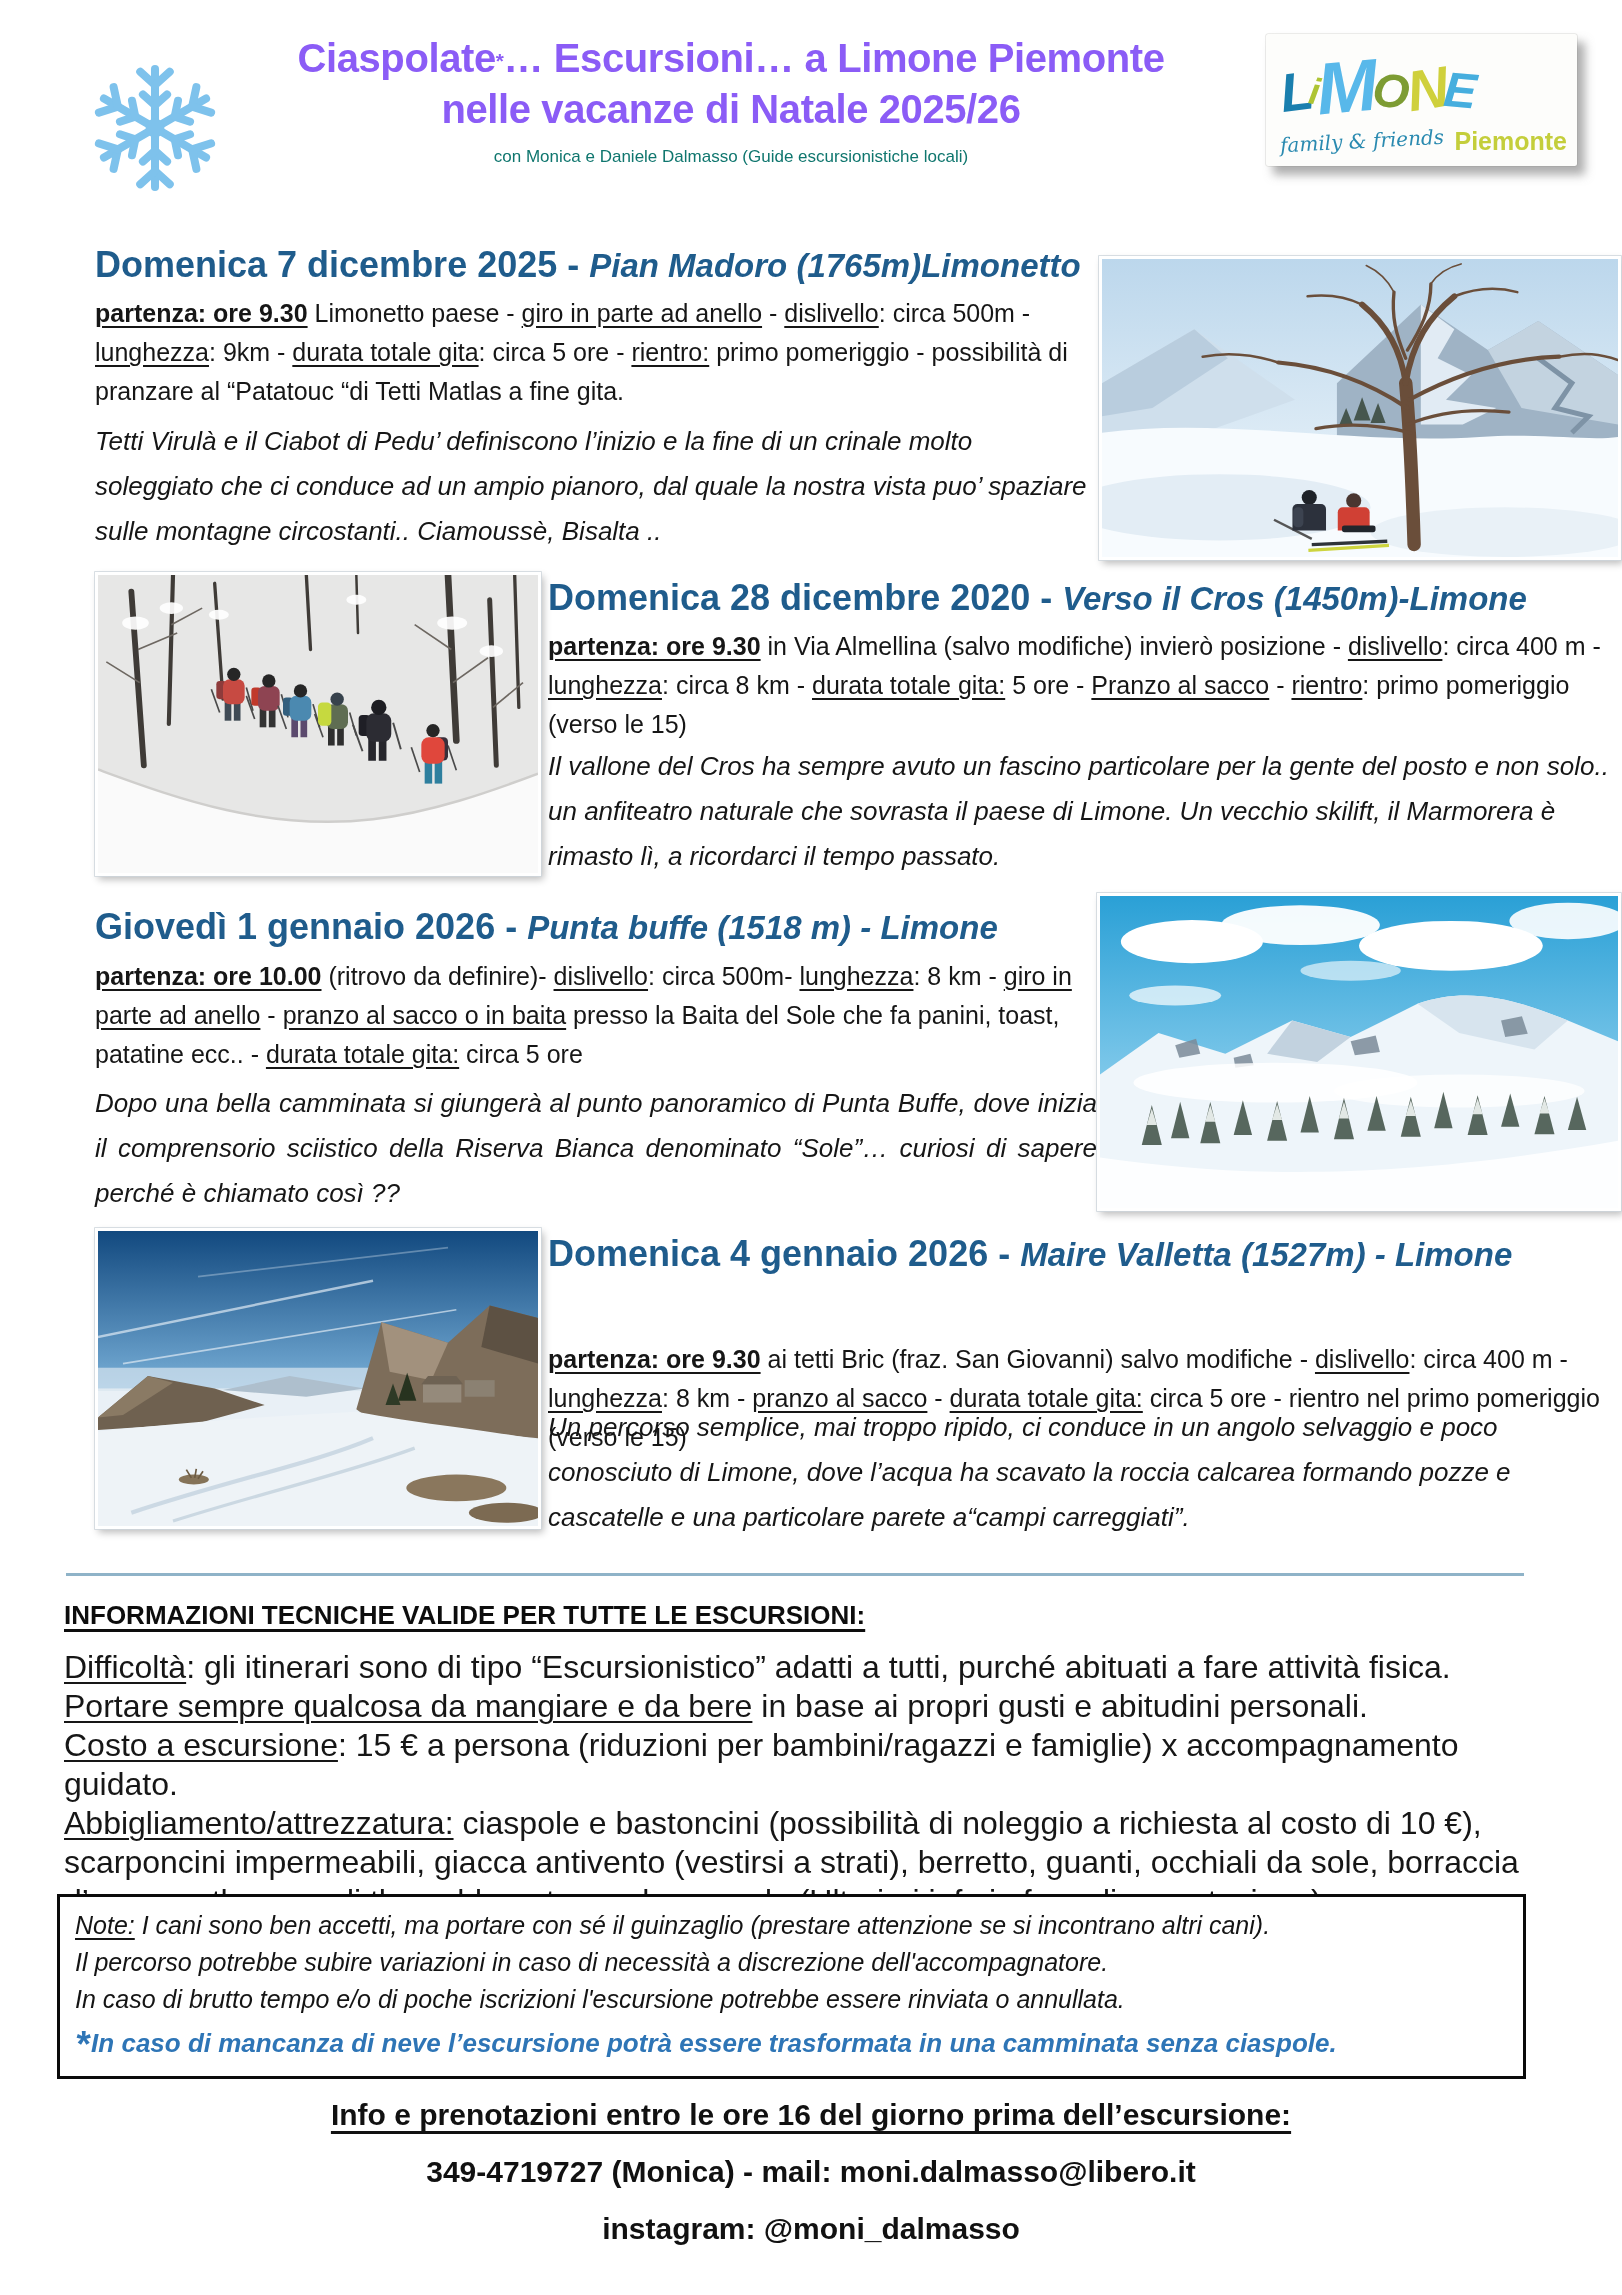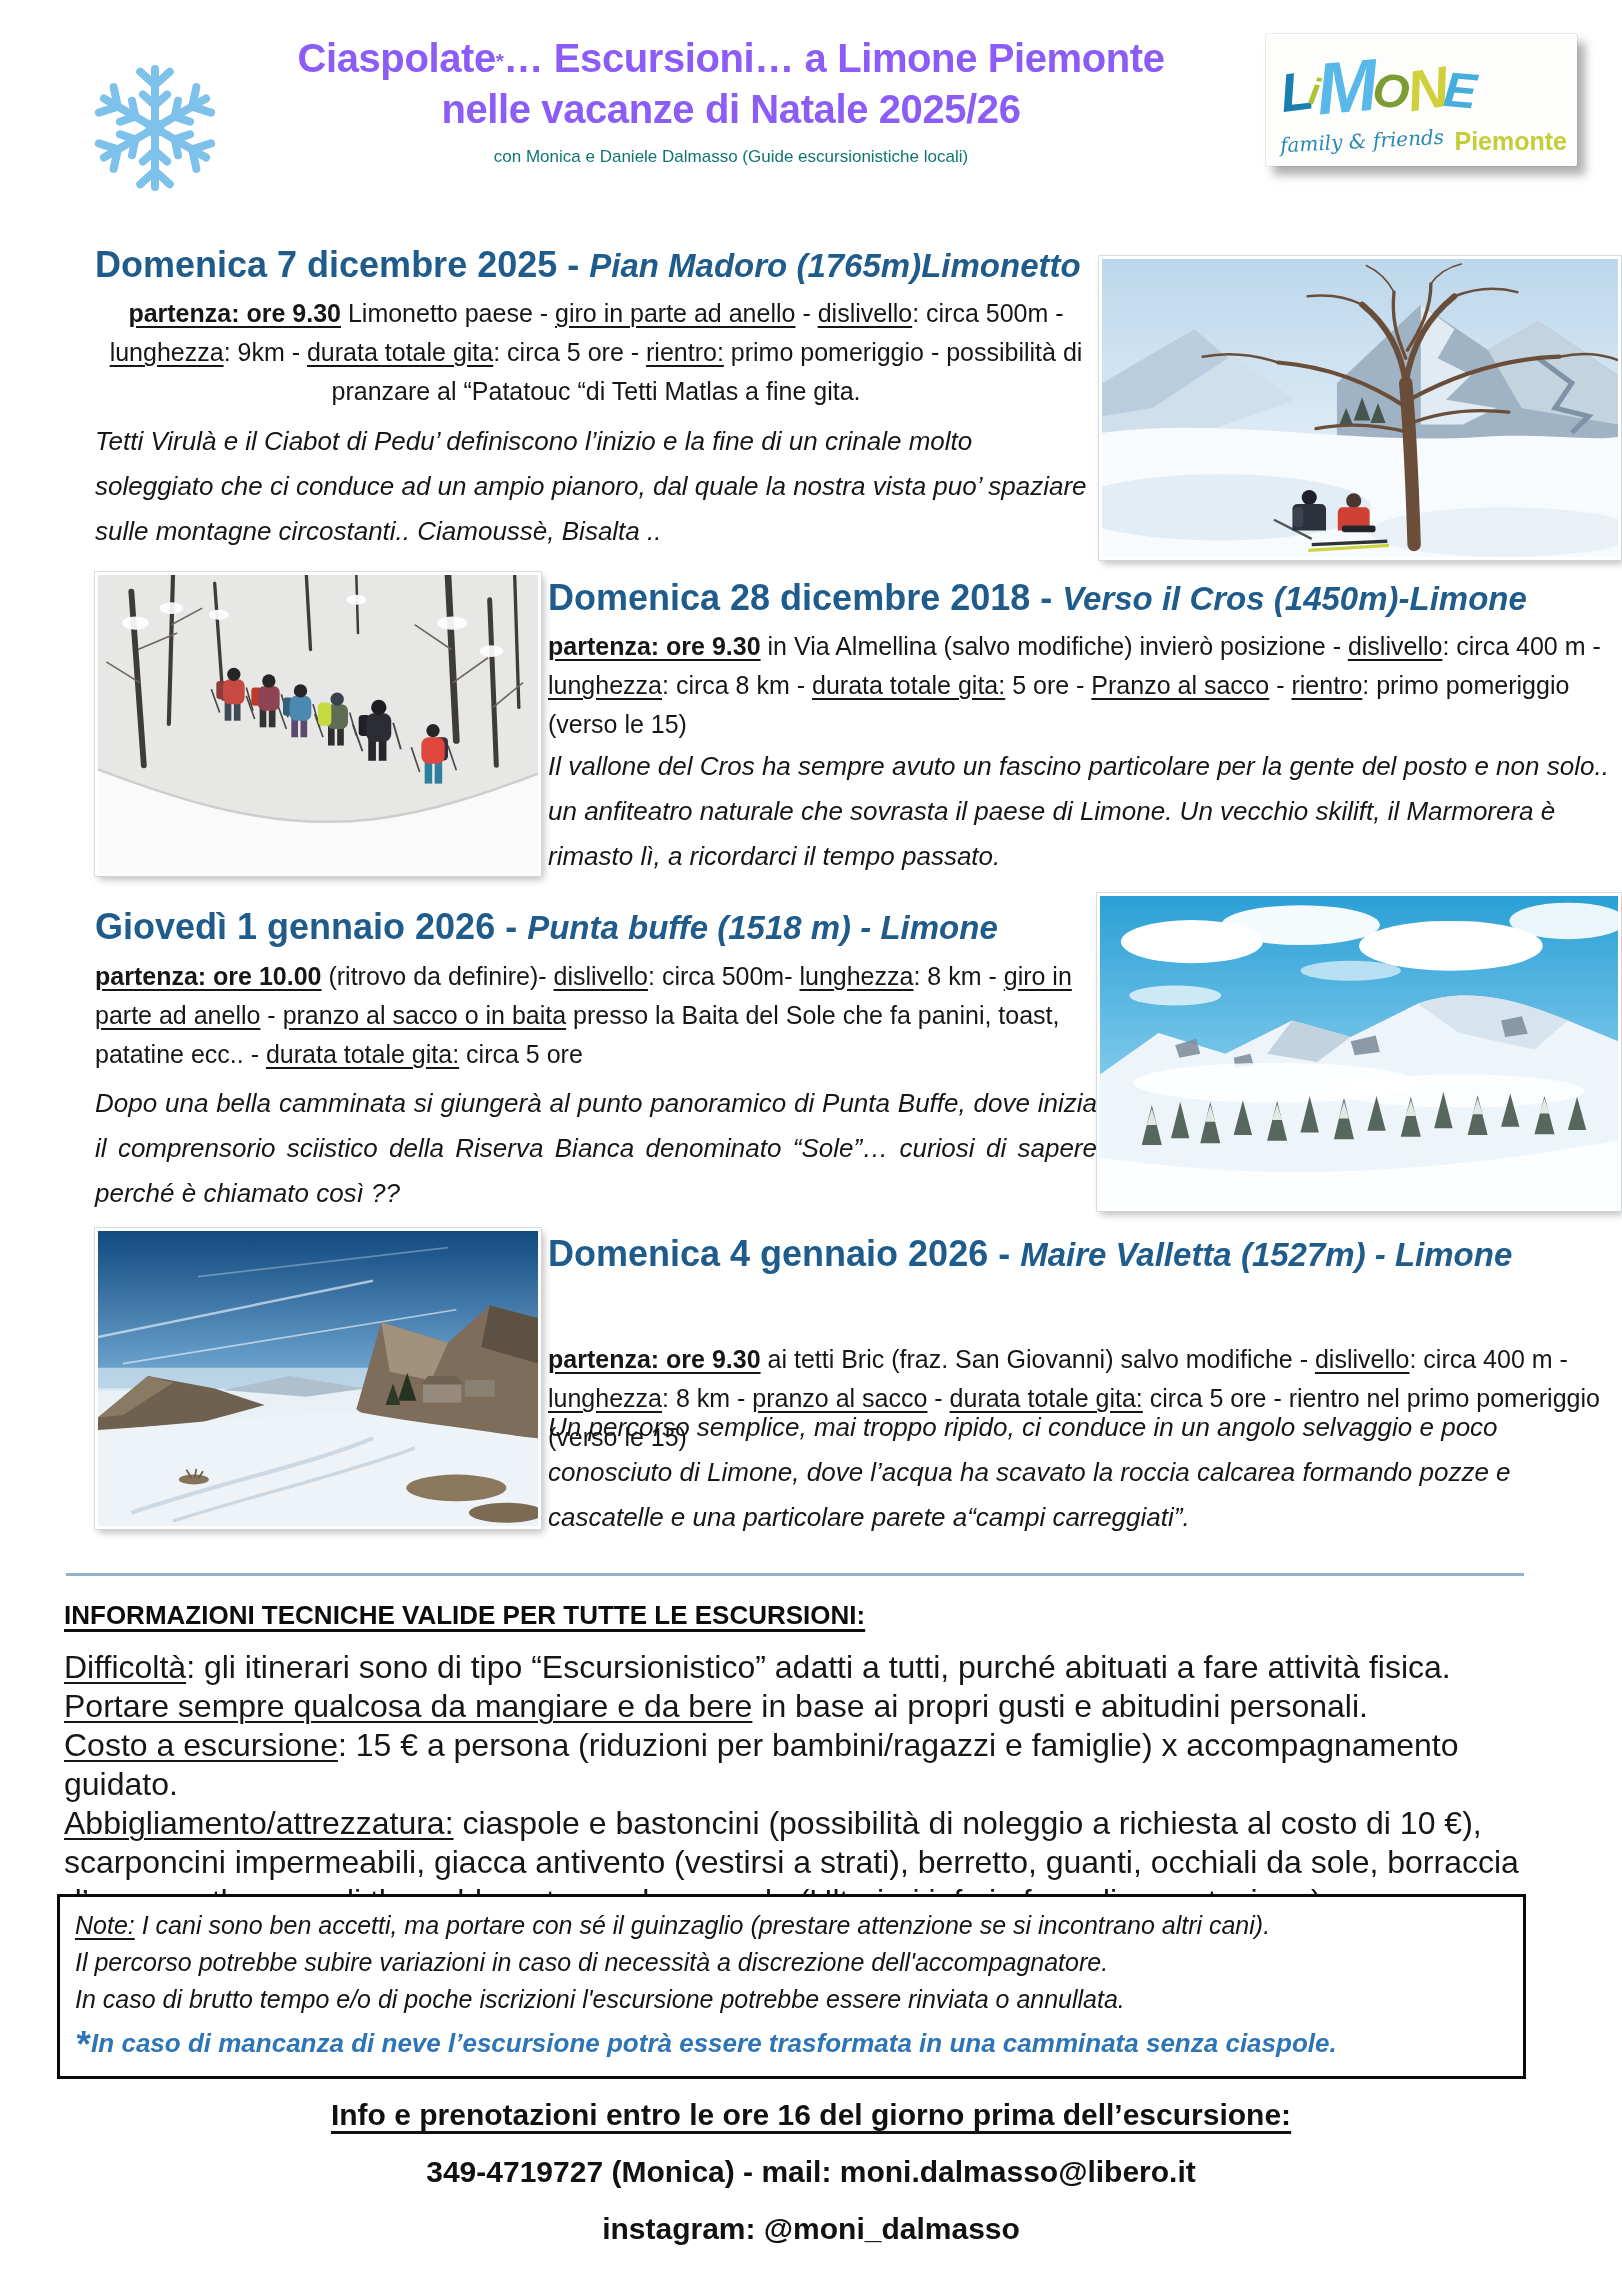--- a/index.html
+++ b/index.html
@@ -36,21 +36,21 @@
   .exc-head .h-place { font-size:33px;font-style:italic; }
   .exc-details { position:absolute; font-size:25px; line-height:39px; }
   .exc-desc { position:absolute; font-style:italic; font-size:26px; line-height:45px; }
   .seg-b { font-weight:700; }
   .seg-u { text-decoration:underline; text-decoration-thickness:2.1px; text-underline-offset:4.2px; }
 
   .photo { position:absolute; border:3.4px solid #ffffff; box-shadow:0 0 0 0.8px #cfd6dc, 3.4px 4.2px 7.6px rgba(0,0,0,.28); }
   .photo svg { display:block; width:100%; height:100%; }
 
   #exc1-head    { left:95px; top:244px;  width:1010px; }
-  #exc1-details { left:95px; top:294px;  width:1002px;text-align:center; }
+  #exc1-details { left:95px; top:294px;  width:1002px; }
   #exc1-desc    { left:95px; top:419px;  width:1002px; }
   #photo1       { left:1099px; top:256px; width:522px;  height:304px; }
 
   #photo2       { left:95px; top:572px;  width:446px;  height:304px; }
   #exc2-head    { left:548px; top:577px;  width:1072px; }
   #exc2-details { left:548px; top:627px;  width:1067px; }
   #exc2-desc    { left:548px; top:744px;  width:1067px; }
 
   #exc3-head    { left:95px; top:906px; width:1010px; }
   #exc3-details { left:95px; top:957px; width:1002px; }
@@ -261,21 +261,21 @@
             <rect x="14" y="32" width="9" height="30" fill="#2e7f9e"></rect>
           <rect x="14" y="6" width="16" height="28" rx="5" fill="#3a2f3a"></rect>
           <rect x="-2" y="6" width="28" height="32" rx="9" fill="#e0473c"></rect>
           <circle cx="12" cy="-2" r="8" fill="#262626"></circle>
         </g>
       </g>
     </svg>
   </div>
 
   <div id="exc2-head" class="exc-head">
-    <span class="h-date">Domenica 28 dicembre 2018</span><span class="h-sep"> - </span><span class="h-place">Verso il Cros (1450m)-Limone</span>
+    <span class="h-date">Domenica 28 dicembre 2020</span><span class="h-sep"> - </span><span class="h-place">Verso il Cros (1450m)-Limone</span>
   </div>
   <div id="exc2-details" class="exc-details"><span class="seg-b seg-u">partenza: ore 9.30</span><span> in Via Almellina (salvo modifiche) invierò posizione - </span><span class="seg-u">dislivello</span><span>: circa 400 m - </span><span class="seg-u">lunghezza</span><span>: circa 8 km - </span><span class="seg-u">durata totale gita:</span><span> 5 ore - </span><span class="seg-u">Pranzo al sacco</span><span> - </span><span class="seg-u">rientro</span><span>: primo pomeriggio (verso le 15)</span></div>
   <div id="exc2-desc" class="exc-desc">Il vallone del Cros ha sempre avuto un fascino particolare per la gente del posto e non solo.. un anfiteatro naturale che sovrasta il paese di Limone. Un vecchio skilift, il Marmorera è rimasto lì, a ricordarci il tempo passato.</div>
 
   <div id="exc3-head" class="exc-head">
     <span class="h-date">Giovedì 1 gennaio 2026</span><span class="h-sep"> - </span><span class="h-place">Punta buffe (1518 m) - Limone</span>
   </div>
   <div id="exc3-details" class="exc-details"><span class="seg-b seg-u">partenza: ore 10.00</span><span> (ritrovo da definire)- </span><span class="seg-u">dislivello</span><span>: circa 500m- </span><span class="seg-u">lunghezza</span><span>: 8 km - </span><span class="seg-u">giro in parte ad anello</span><span> - </span><span class="seg-u">pranzo al sacco o in baita</span><span> presso la Baita del Sole che fa panini, toast, patatine ecc.. - </span><span class="seg-u">durata totale gita:</span><span> circa 5 ore</span></div>
   <div id="exc3-desc" class="exc-desc">Dopo una bella camminata si giungerà al punto panoramico di Punta Buffe, dove inizia il comprensorio sciistico della Riserva Bianca denominato “Sole”… curiosi di sapere perché è chiamato così ??</div>
 

